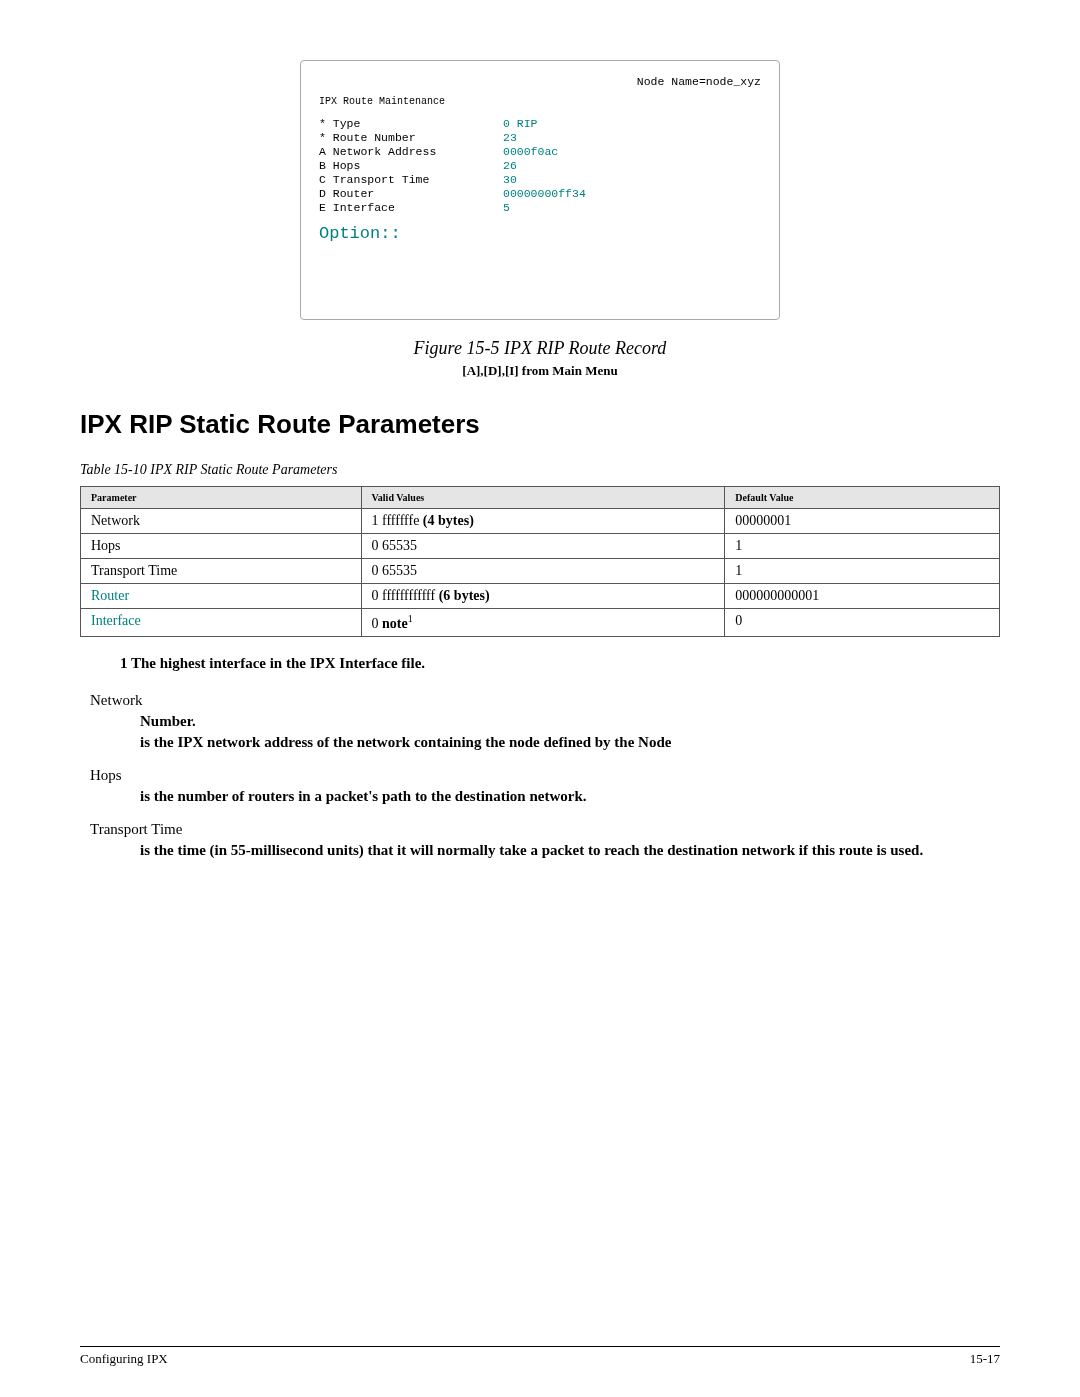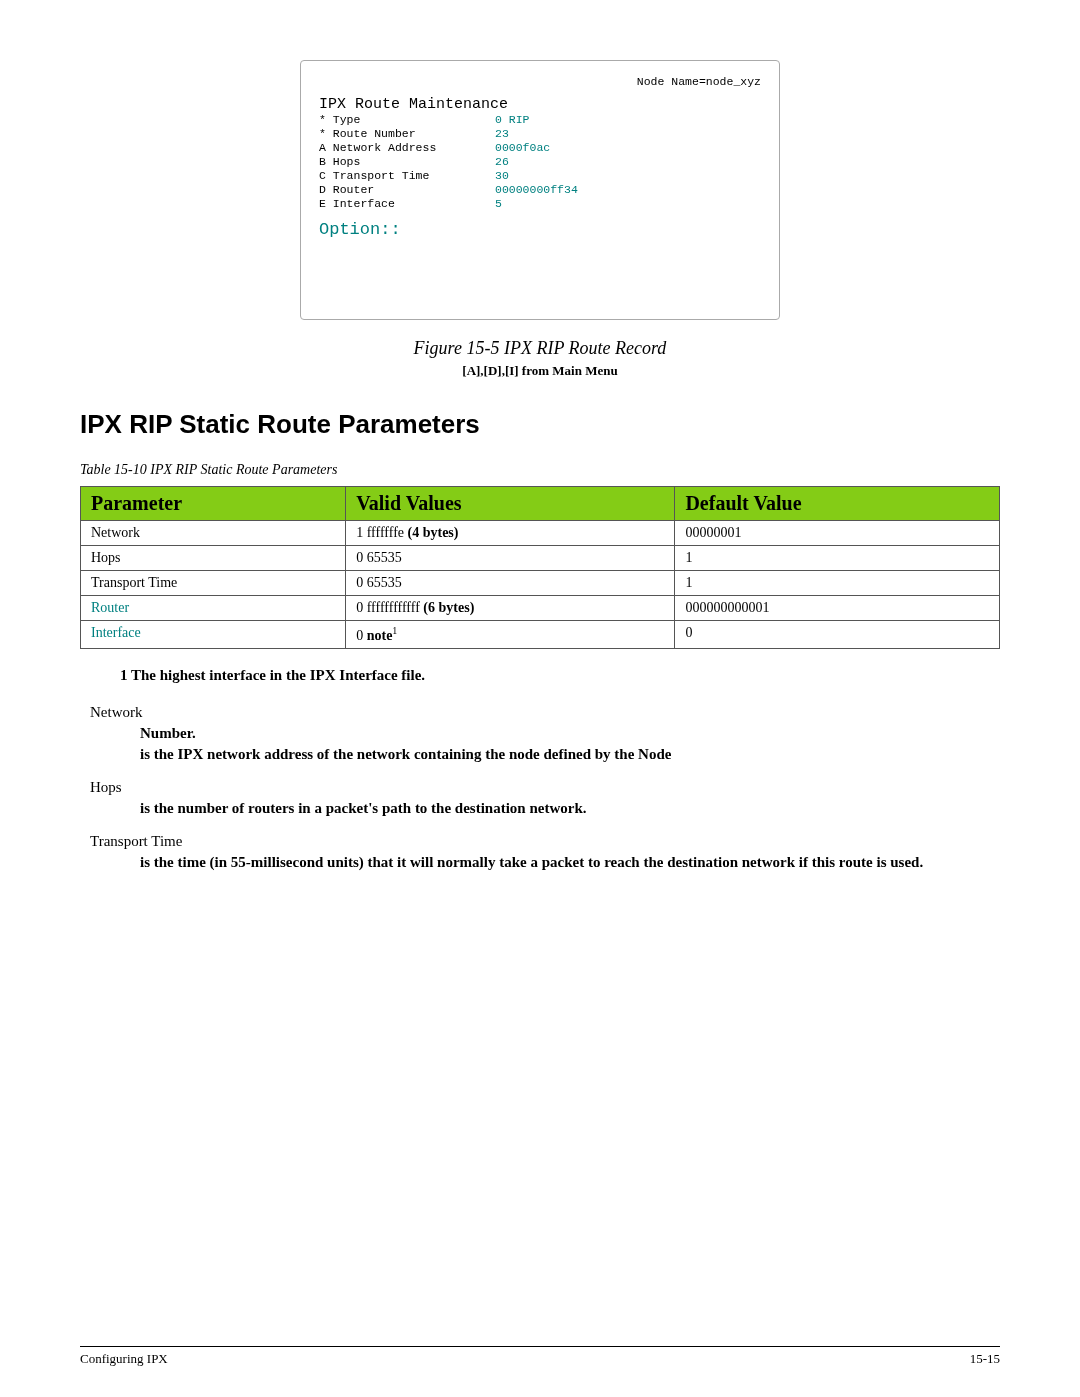--- a/index.html
+++ b/index.html
@@ -35,31 +35,32 @@
       color: #000;
       background: #fff;
     }
     .terminal-node-name {
       text-align: right;
       font-size: 11.5px;
       margin-bottom: 8px;
       color: #000;
     }
     .terminal-title {
-      font-size: 15px;
+      font-size: 10px;
+      margin-bottom: 10px;
       color: #000;
     }
     .terminal-rows {
       display: flex;
       flex-direction: column;
       gap: 1px;
     }
     .terminal-row {
       display: flex;
-      gap: 6px;
+      gap: 14px;
       font-size: 11.5px;
     }
     .terminal-row .label {
       width: 170px;
       color: #000;
     }
     .terminal-row .value {
       color: #008080;
       text-align: right;
     }
@@ -105,26 +106,26 @@
     }
 
     
     .param-table {
       width: 100%;
       border-collapse: collapse;
       font-size: 14px;
       margin-bottom: 18px;
     }
     .param-table th {
-      background: #84cc16;
+      background: #e5e5e5;
       border: 1px solid #555;
       padding: 5px 10px;
       text-align: left;
       font-weight: bold;
-      font-size: 20px;
+      font-size: 10px;
     }
     .param-table td {
       border: 1px solid #555;
       padding: 4px 10px;
       vertical-align: top;
     }
     .param-table tr.highlight td:first-child {
       color: #008080;
     }
     .bold-text {
@@ -288,14 +289,14 @@
       <div class="body-section">
         <div class="section-term">Transport Time</div>
         <div class="section-definition">is the time (in 55-millisecond units) that it will normally take a packet to reach the destination network if this route is used.</div>
       </div>
     </div>
 
 </div>
 
 <div class="footer">
   <span>Configuring IPX</span>
-  <span>15-15</span>
+  <span>15-17</span>
 </div>
 
 </body></html>

